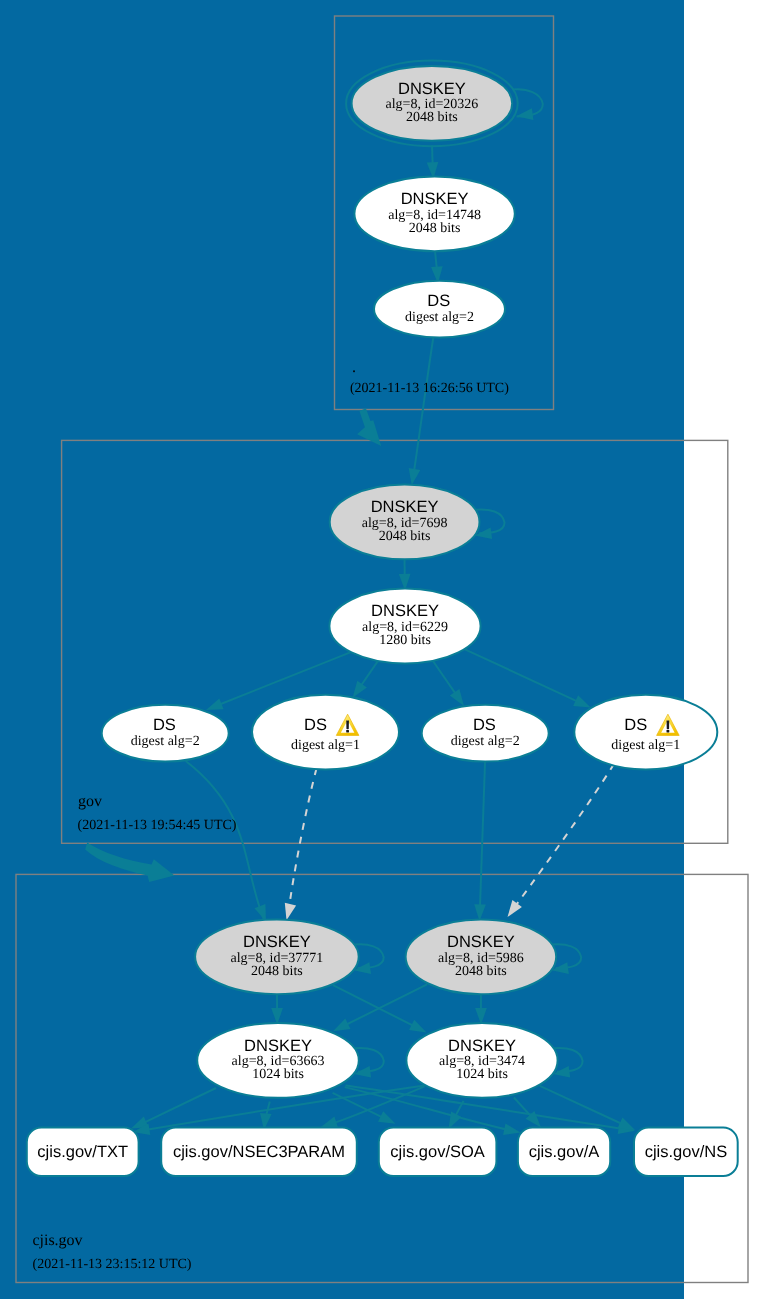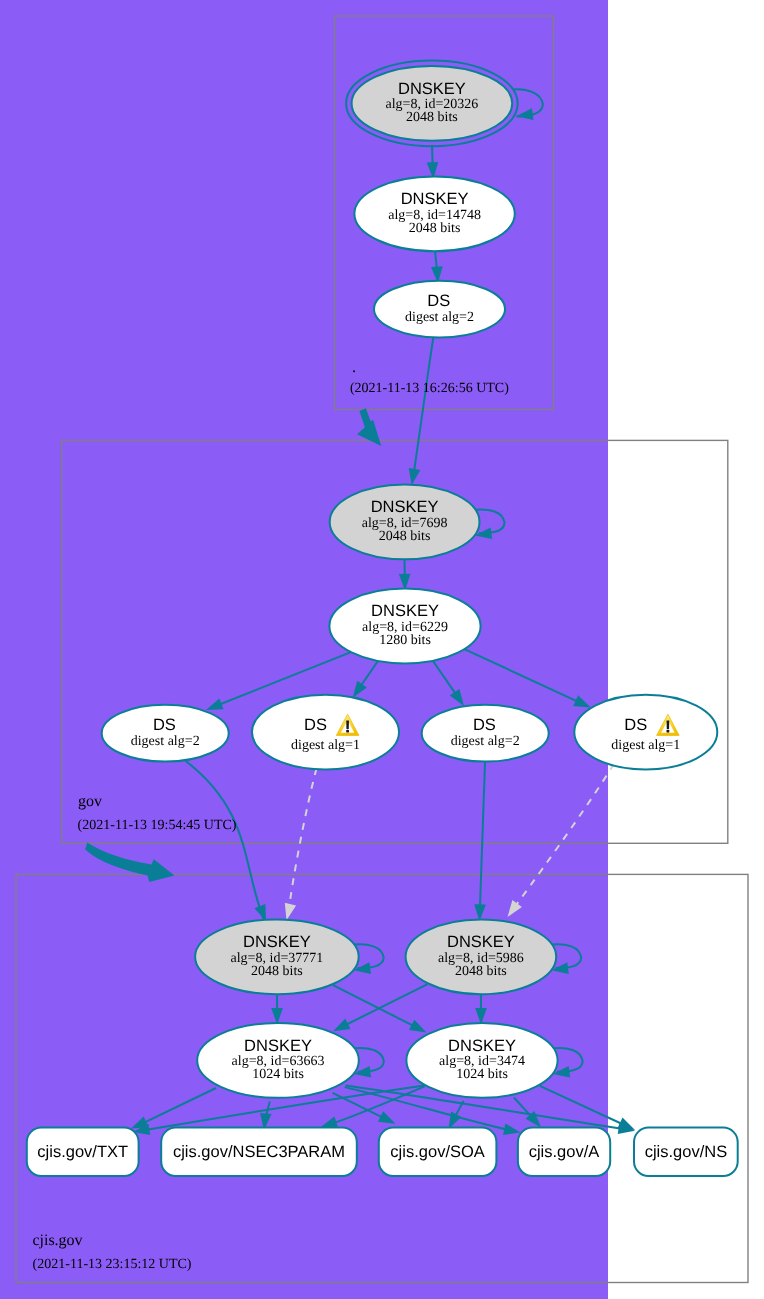--- a/index.html
+++ b/index.html
@@ -1,17 +1,17 @@
 <!DOCTYPE html>
 <html><head>
 <meta charset="utf-8">
 <style>
   html,body{margin:0;padding:0;background:#ffffff;}
   body{width:764px;height:1299px;overflow:hidden;font-family:"Liberation Sans",sans-serif;}
-  #stage{position:relative;width:608px;height:1299px;background:#8b5cf6;}
+  #stage{position:relative;width:684px;height:1299px;background:#0369a1;}
   svg#chain{position:absolute;left:0;top:0;width:764px;height:1299px;}
   .edge{fill:none;stroke:#0a7e96;stroke-width:2;}
   .edge-head{fill:#0a7e96;stroke:none;}
   .edge-ins{fill:none;stroke:#d4d4d4;stroke-width:2;stroke-dasharray:7 7;}
   .edge-ins-head{fill:#d4d4d4;stroke:none;}
   .cluster{fill:none;stroke:#808080;stroke-width:1.4;}
   .node-ell{stroke:#0a7e96;stroke-width:2;}
   .rrbox{fill:#ffffff;stroke:#0a7e96;stroke-width:2;}
   text{fill:#000000;-webkit-font-smoothing:antialiased;}
   svg{shape-rendering:geometricPrecision;text-rendering:geometricPrecision;}

